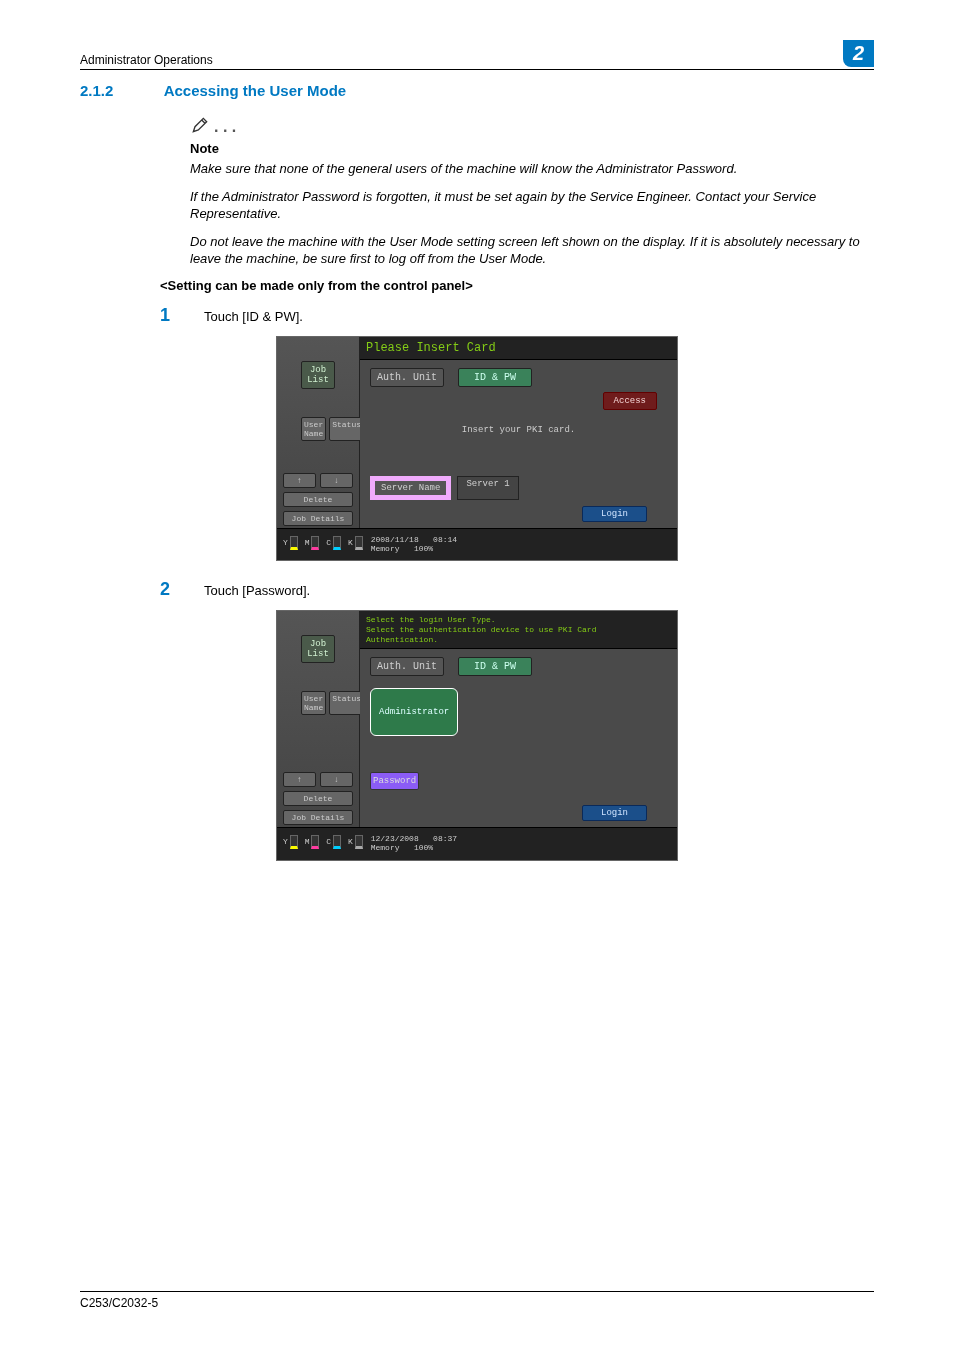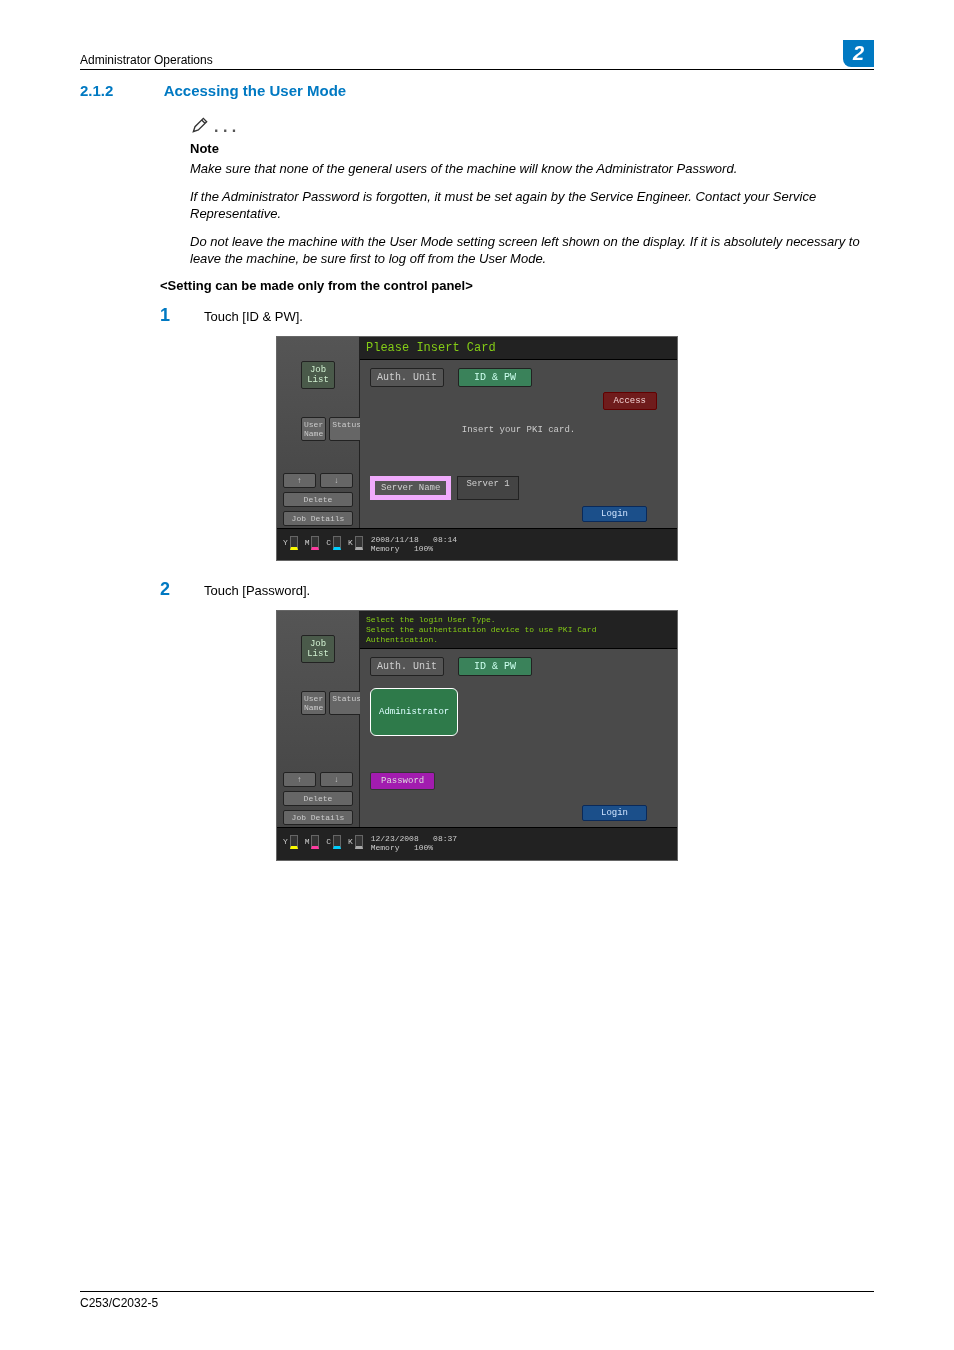--- a/index.html
+++ b/index.html
@@ -228,22 +228,22 @@
   .ink-m { border-bottom:3px solid #ff3aa0;}
   .ink-c { border-bottom:3px solid #00cfff;}
   .ink-k { border-bottom:3px solid #aaa;}
   .panel-bottom .dateinfo { font-size:8px; line-height:1.1; margin-left:6px;}
   .admin-btn {
     border:1px solid #ffffff; background:#2e7a4a; color:#dff;
     padding:18px 8px; font-size:9px; border-radius:6px;
     display:inline-block; margin-top:2px;
   }
   .pwd-btn {
-    border:1px solid #333; background:#a21caf; color:#ddd;
-    padding:3px 10px; font-size:9px; border-radius:2px;
+    border:1px solid #333; background:#8b5cf6; color:#ddd;
+    padding:3px 2px; font-size:9px; border-radius:2px;
     display:inline-block; margin-top:36px;
   }
   .footer-row {
     position:absolute;
     bottom:40px;
     left:80px;
     right:80px;
     border-top:1px solid #000;
     display:flex;
     justify-content:flex-start;

